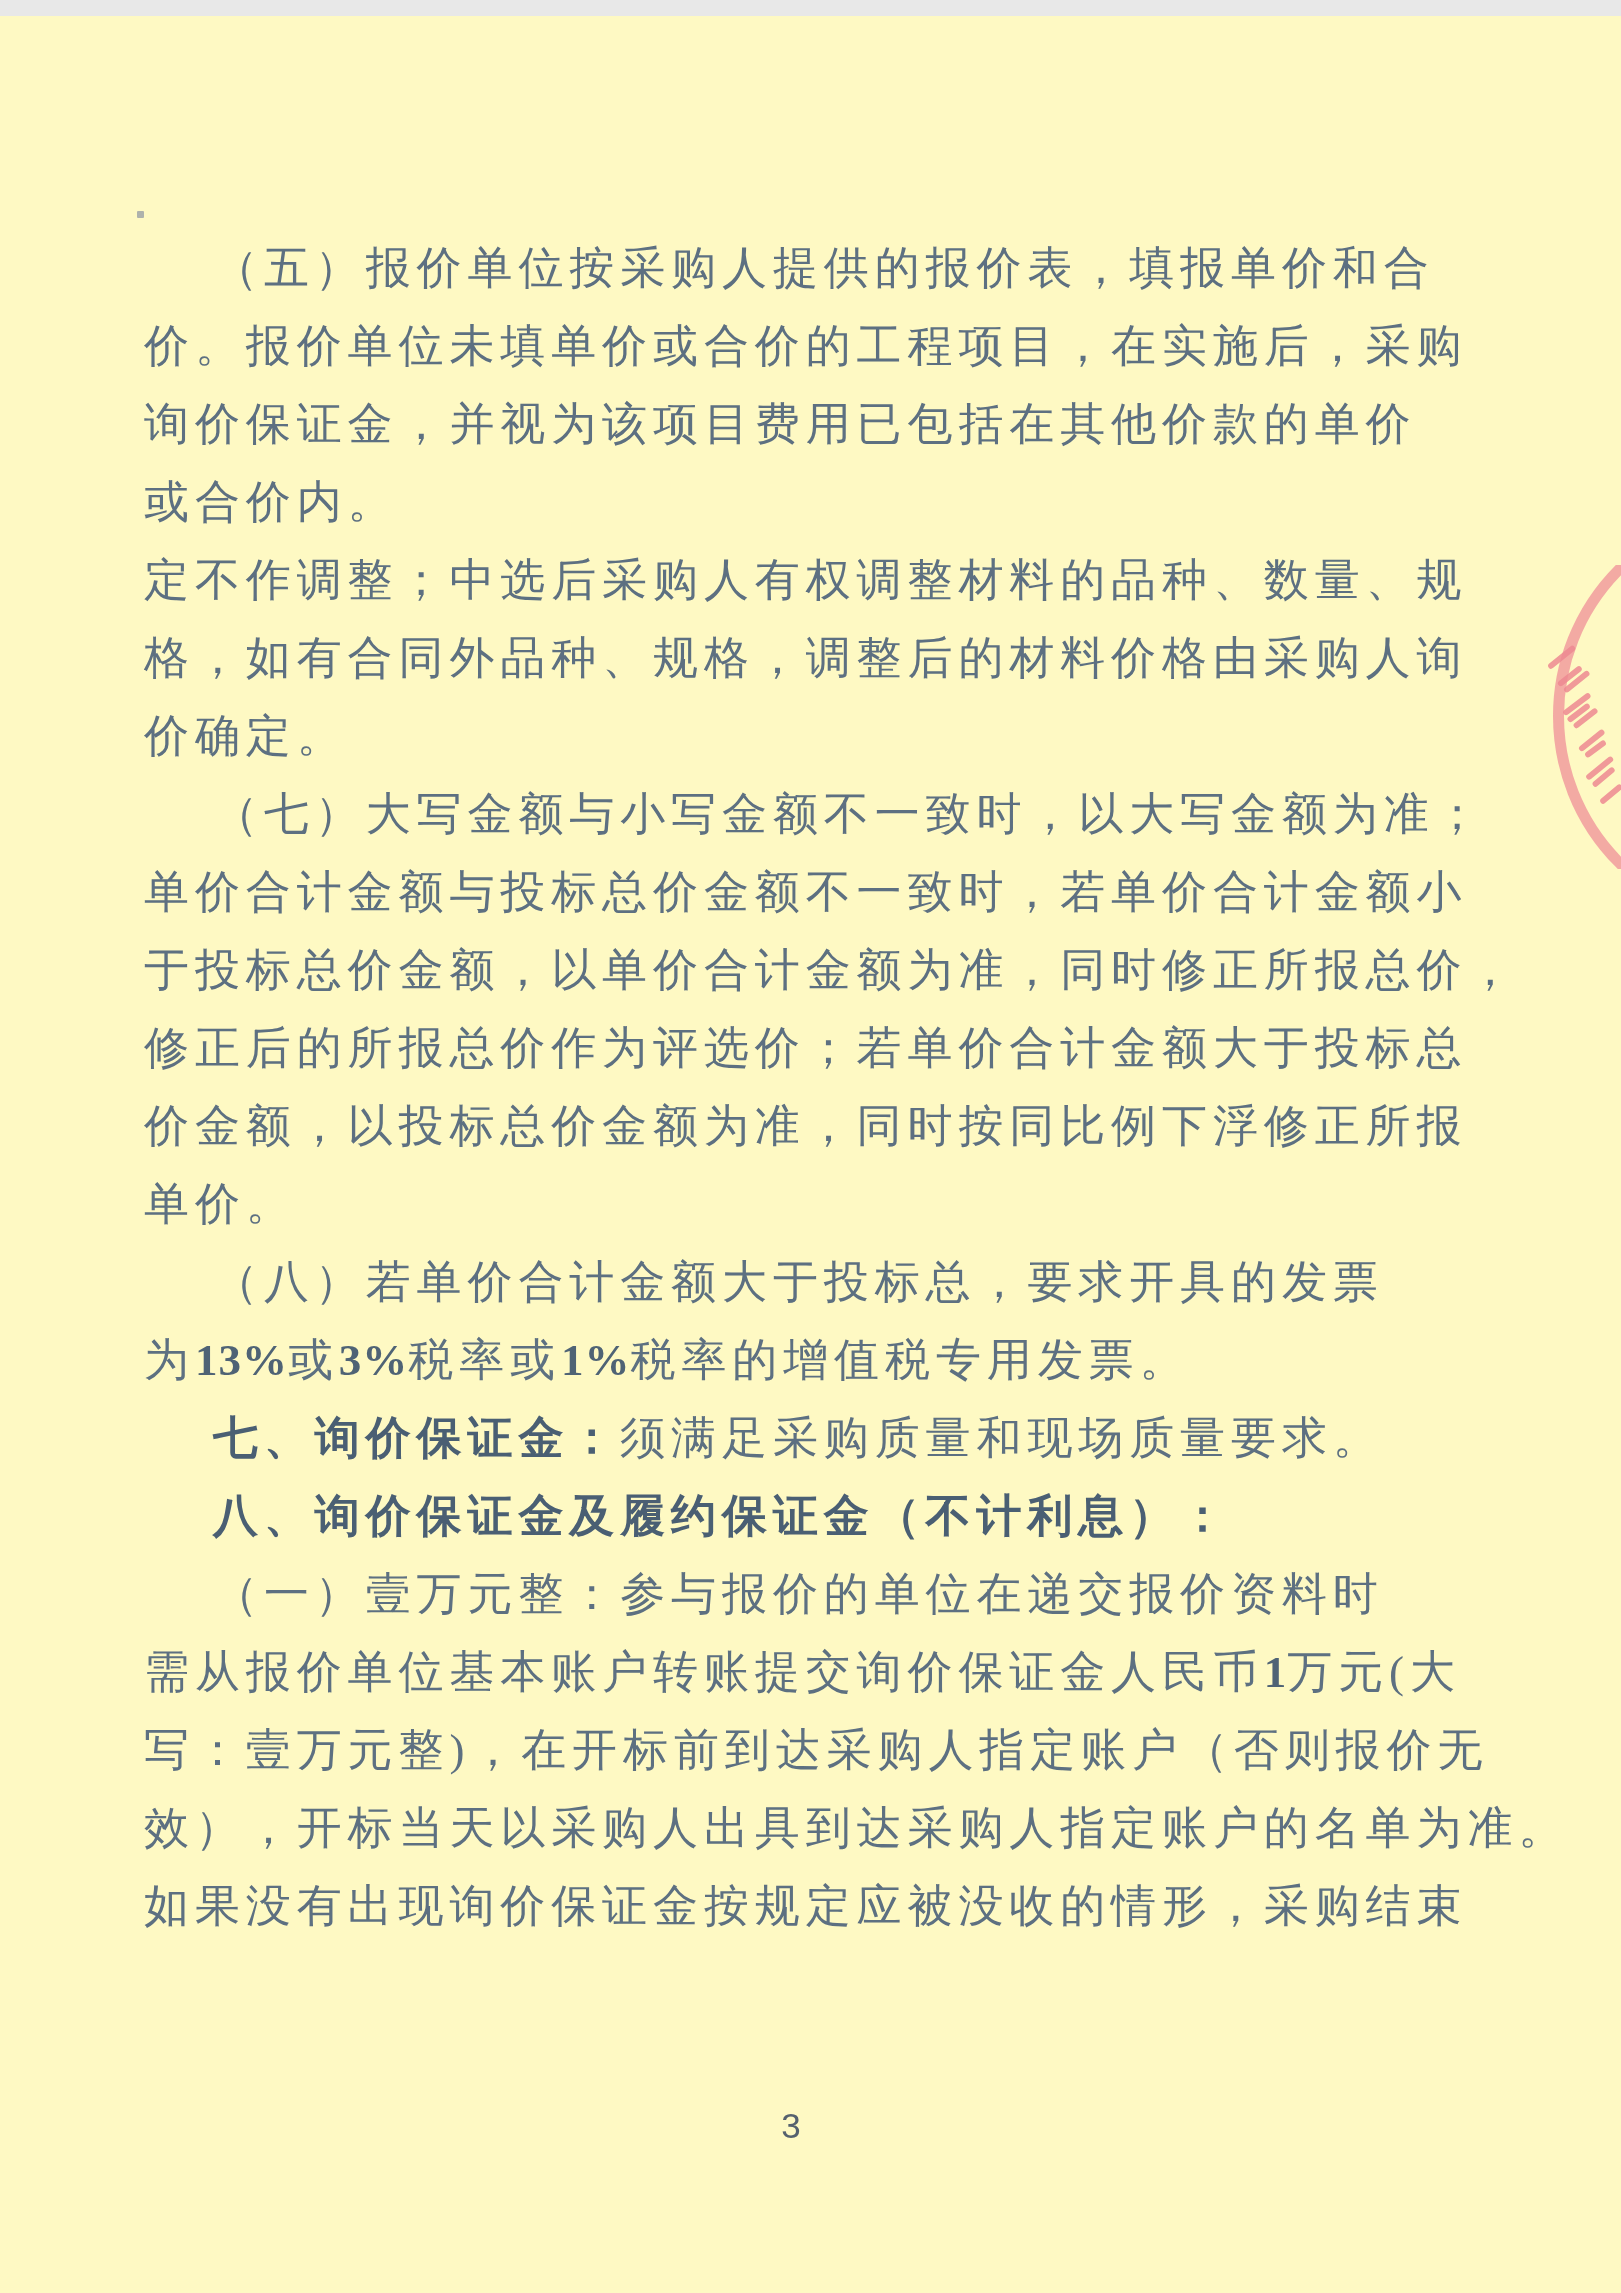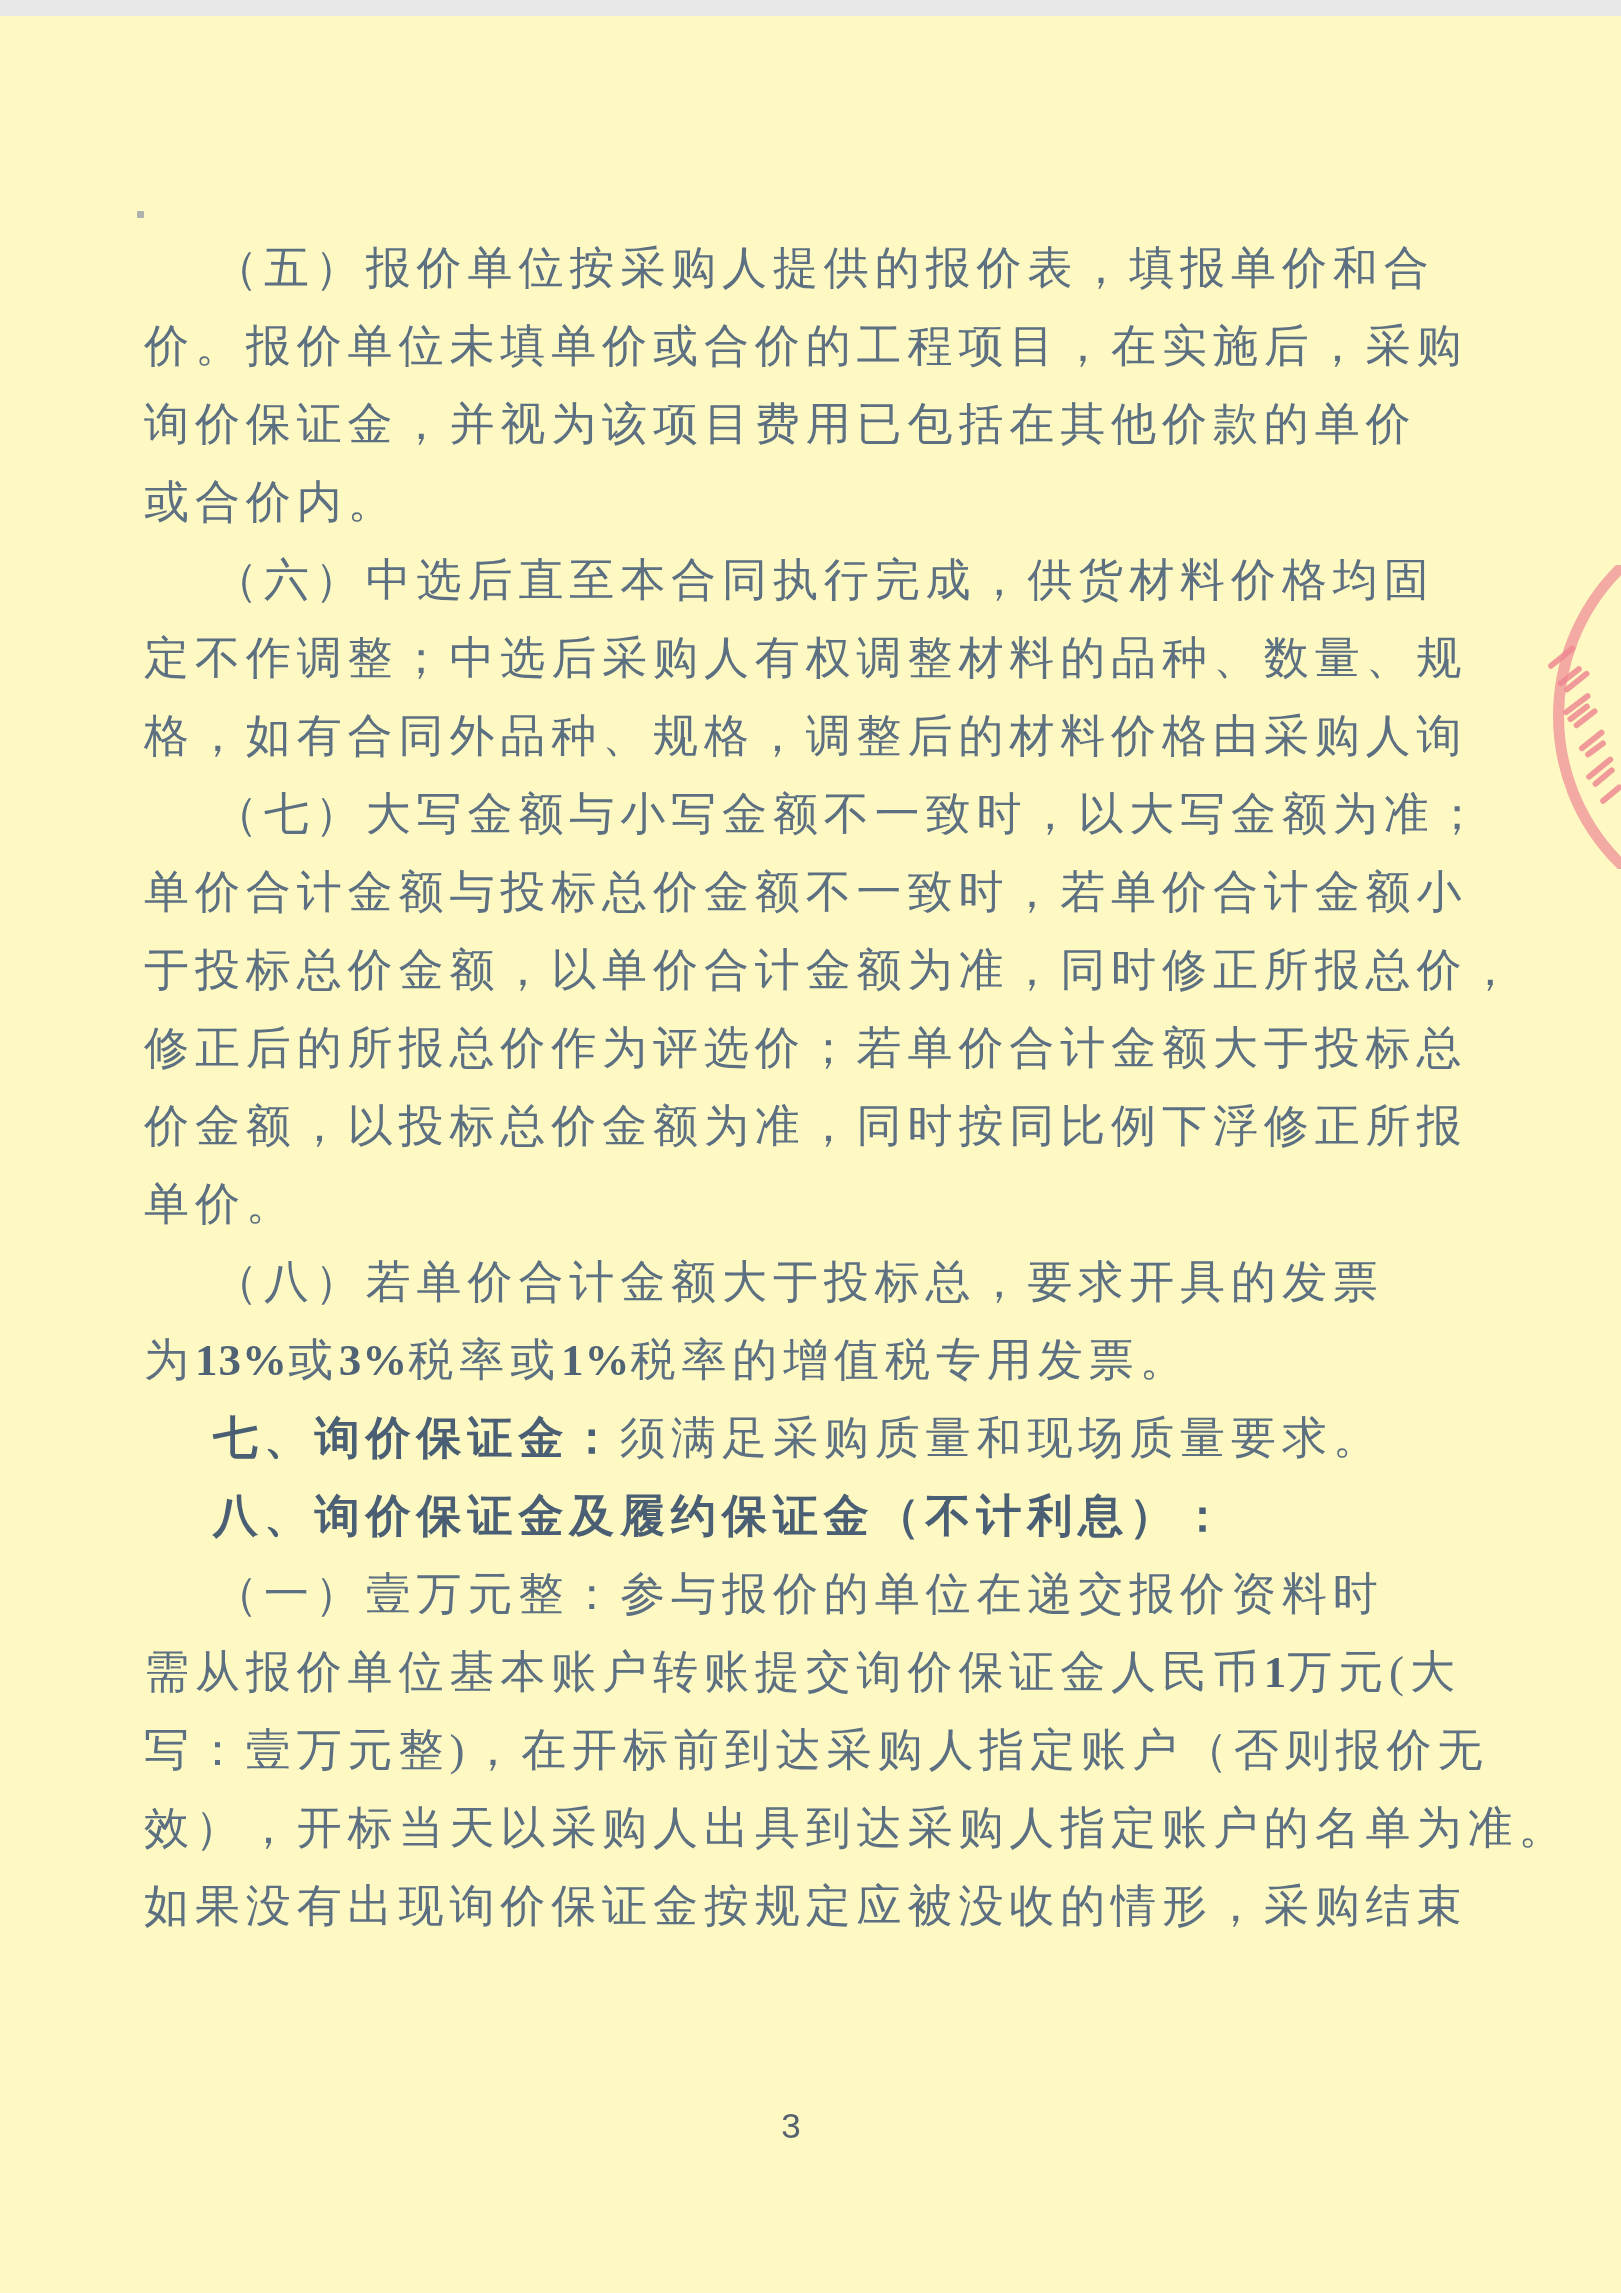--- a/index.html
+++ b/index.html
@@ -83,23 +83,23 @@
 
 <div class="page">
 
   <div class="scan-speck"></div>
 
   <div class="text-block" id="doc-lines">
       <div class="line indent"><span>（五）报价单位按采购人提供的报价表，填报单价和合</span></div>
       <div class="line"><span>价。报价单位未填单价或合价的工程项目，在实施后，采购</span></div>
       <div class="line"><span>询价保证金，并视为该项目费用已包括在其他价款的单价</span></div>
       <div class="line"><span>或合价内。</span></div>
-      <div class="line indent"><span>（六）中选后直至本合同执行完成，供货材料价格均固</span></div>
       <div class="line"><span>定不作调整；中选后采购人有权调整材料的品种、数量、规</span></div>
       <div class="line"><span>格，如有合同外品种、规格，调整后的材料价格由采购人询</span></div>
+      <div class="line"><span>价确定。</span></div>
       <div class="line indent"><span>（七）大写金额与小写金额不一致时，以大写金额为准；</span></div>
       <div class="line"><span>单价合计金额与投标总价金额不一致时，若单价合计金额小</span></div>
       <div class="line"><span>于投标总价金额，以单价合计金额为准，同时修正所报总价，</span></div>
       <div class="line"><span>修正后的所报总价作为评选价；若单价合计金额大于投标总</span></div>
       <div class="line"><span>价金额，以投标总价金额为准，同时按同比例下浮修正所报</span></div>
       <div class="line"><span>单价。</span></div>
       <div class="line indent"><span>（八）若单价合计金额大于投标总，要求开具的发票</span></div>
       <div class="line"><span>为</span><span class="num">13%</span><span>或</span><span class="num">3%</span><span>税率或</span><span class="num">1%</span><span>税率的增值税专用发票。</span></div>
       <div class="line indent"><span class="bold">七、询价保证金：</span><span>须满足采购质量和现场质量要求。</span></div>
       <div class="line indent"><span class="bold">八、询价保证金及履约保证金（不计利息）：</span></div>

